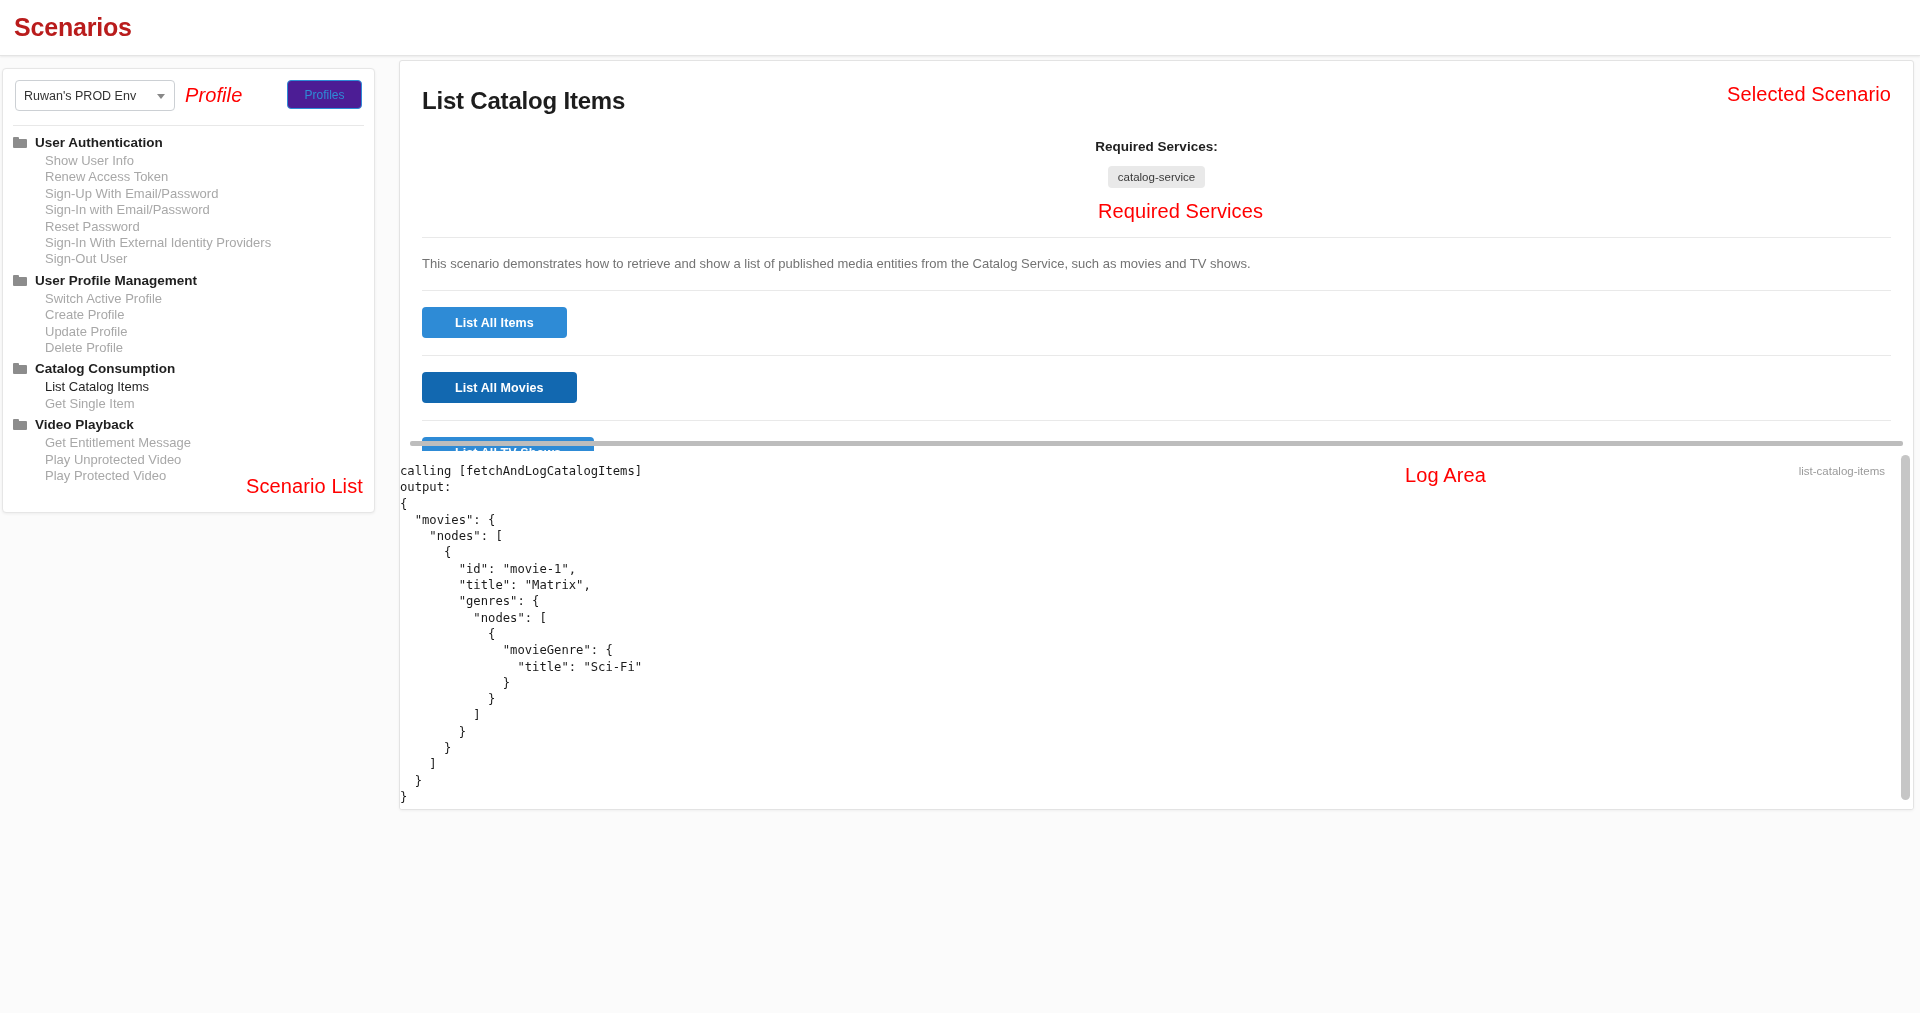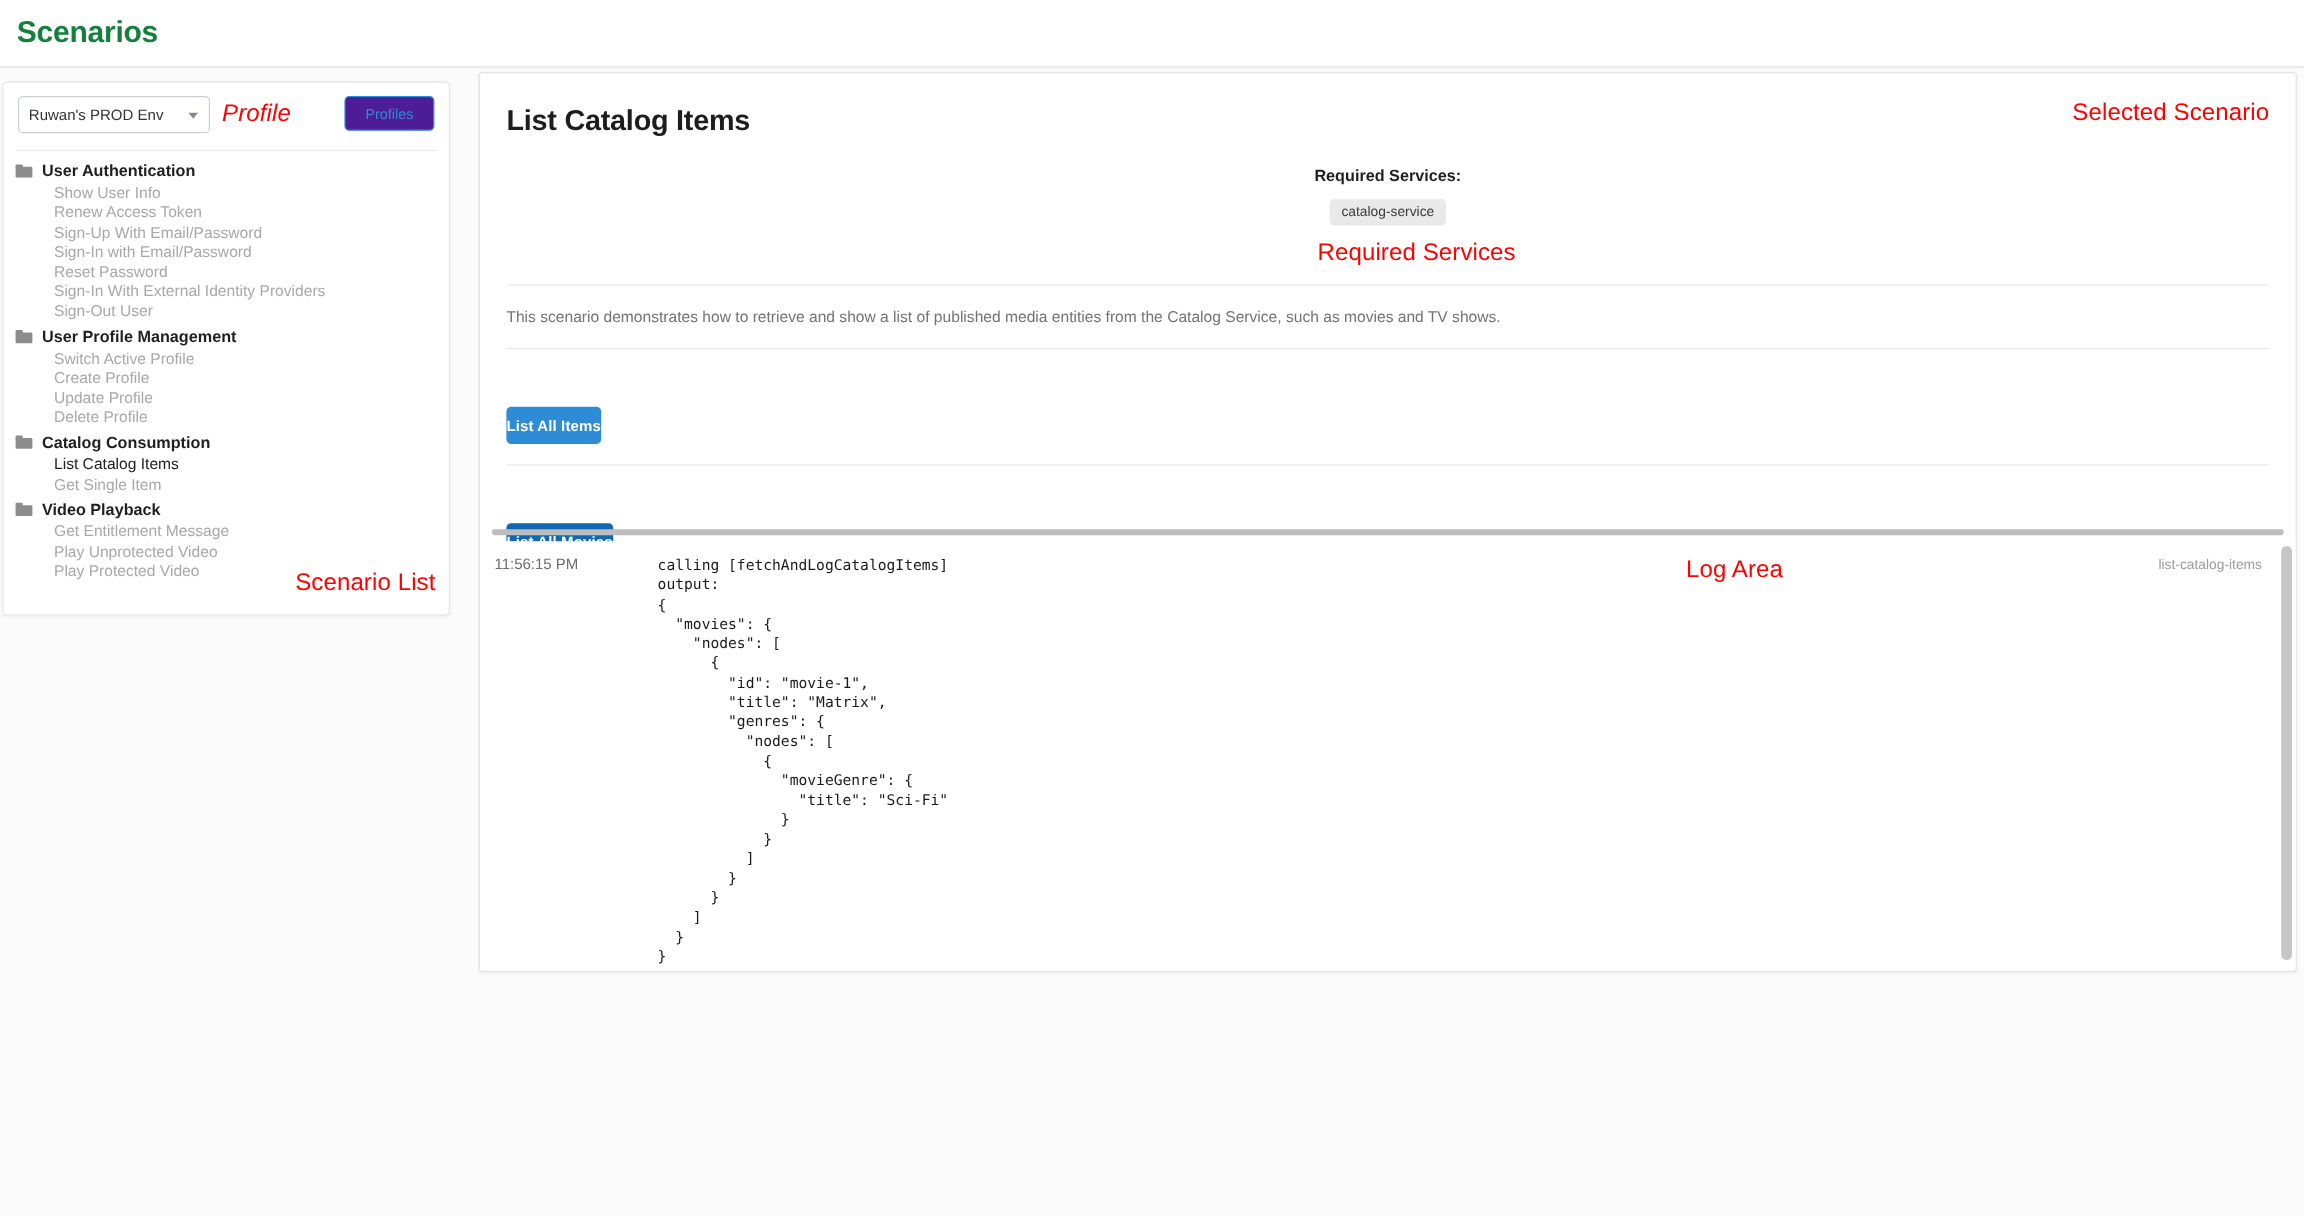--- a/index.html
+++ b/index.html
@@ -23,21 +23,21 @@
     border-left: none;
     border-right: none;
     box-shadow: 0 1px 2px rgba(0,0,0,0.07);
     display: flex;
     align-items: center;
   }
   .header-title {
     margin-left: 14px;
     font-size: 25px;
     font-weight: bold;
-    color: #15803d;
+    color: #b91c1c;
     letter-spacing: -0.2px;
   }
 
   
   .sidebar-card {
     position: absolute;
     left: 2px; top: 68px;
     width: 373px; height: 445px;
     background: #ffffff;
     border: 1px solid #e6e6e6;
@@ -202,29 +202,28 @@
     line-height: 18px;
   }
   .action-row {
     padding: 16px 22px 0 22px;
   }
   .btn {
     display: inline-flex;
     align-items: center;
     justify-content: center;
     height: 31px;
-    padding: 0 0;
+    padding: 0 33px;
     border: none;
     border-radius: 4px;
     color: #ffffff;
     font-size: 12.5px;
     font-weight: bold;
     cursor: pointer;
     letter-spacing: 0.1px;
-    margin-top: 32px;
   }
   .btn-hr {
     height: 1px;
     background: #e9e9e9;
     margin: 17px 22px 0 22px;
   }
 
   
   .log-resizer {
     position: absolute;
@@ -365,21 +364,20 @@
     </div>
     <div class="btn-hr"></div>
     <div class="action-row">
       <button class="btn" style="background: rgb(46, 139, 214);">List All TV Shows</button>
     </div>
 
     <div class="log-resizer"></div>
 
     <div class="log-panel">
       <div class="log-entry">
-        <div class="log-time">11:56:15 PM</div>
         <div class="log-body">calling [fetchAndLogCatalogItems]
 output:
 {
   "movies": {
     "nodes": [
       {
         "id": "movie-1",
         "title": "Matrix",
         "genres": {
           "nodes": [

